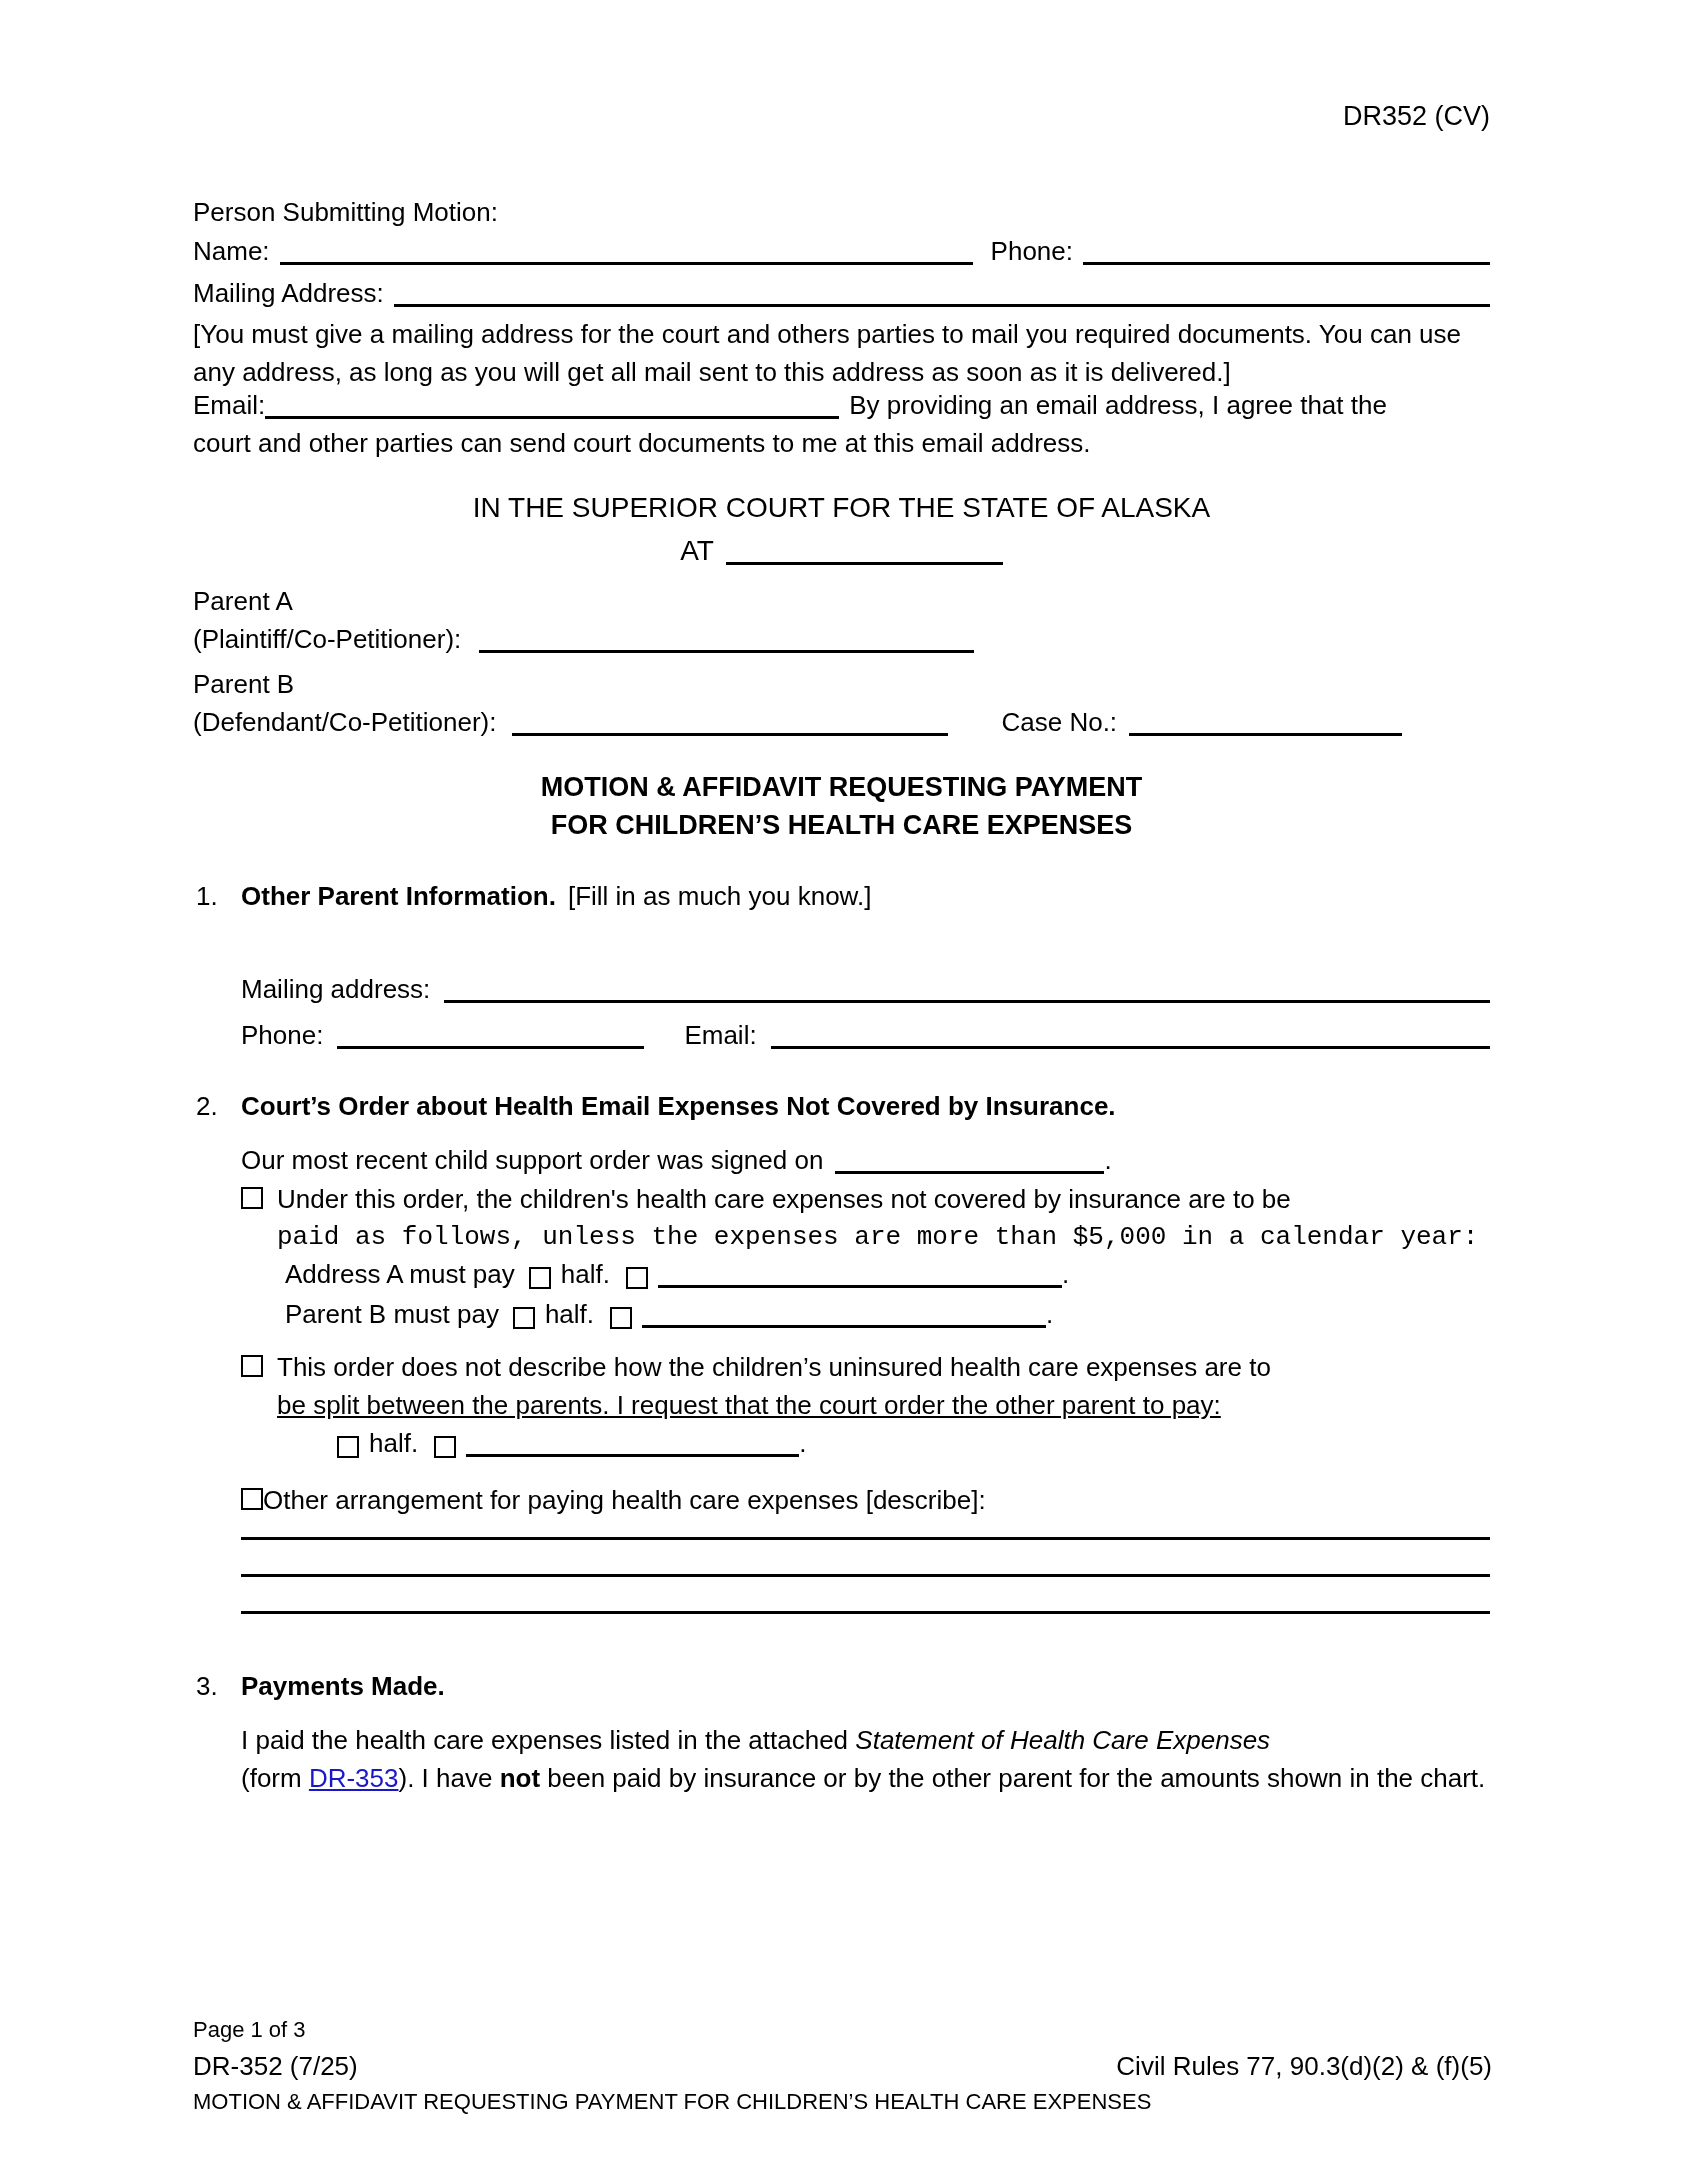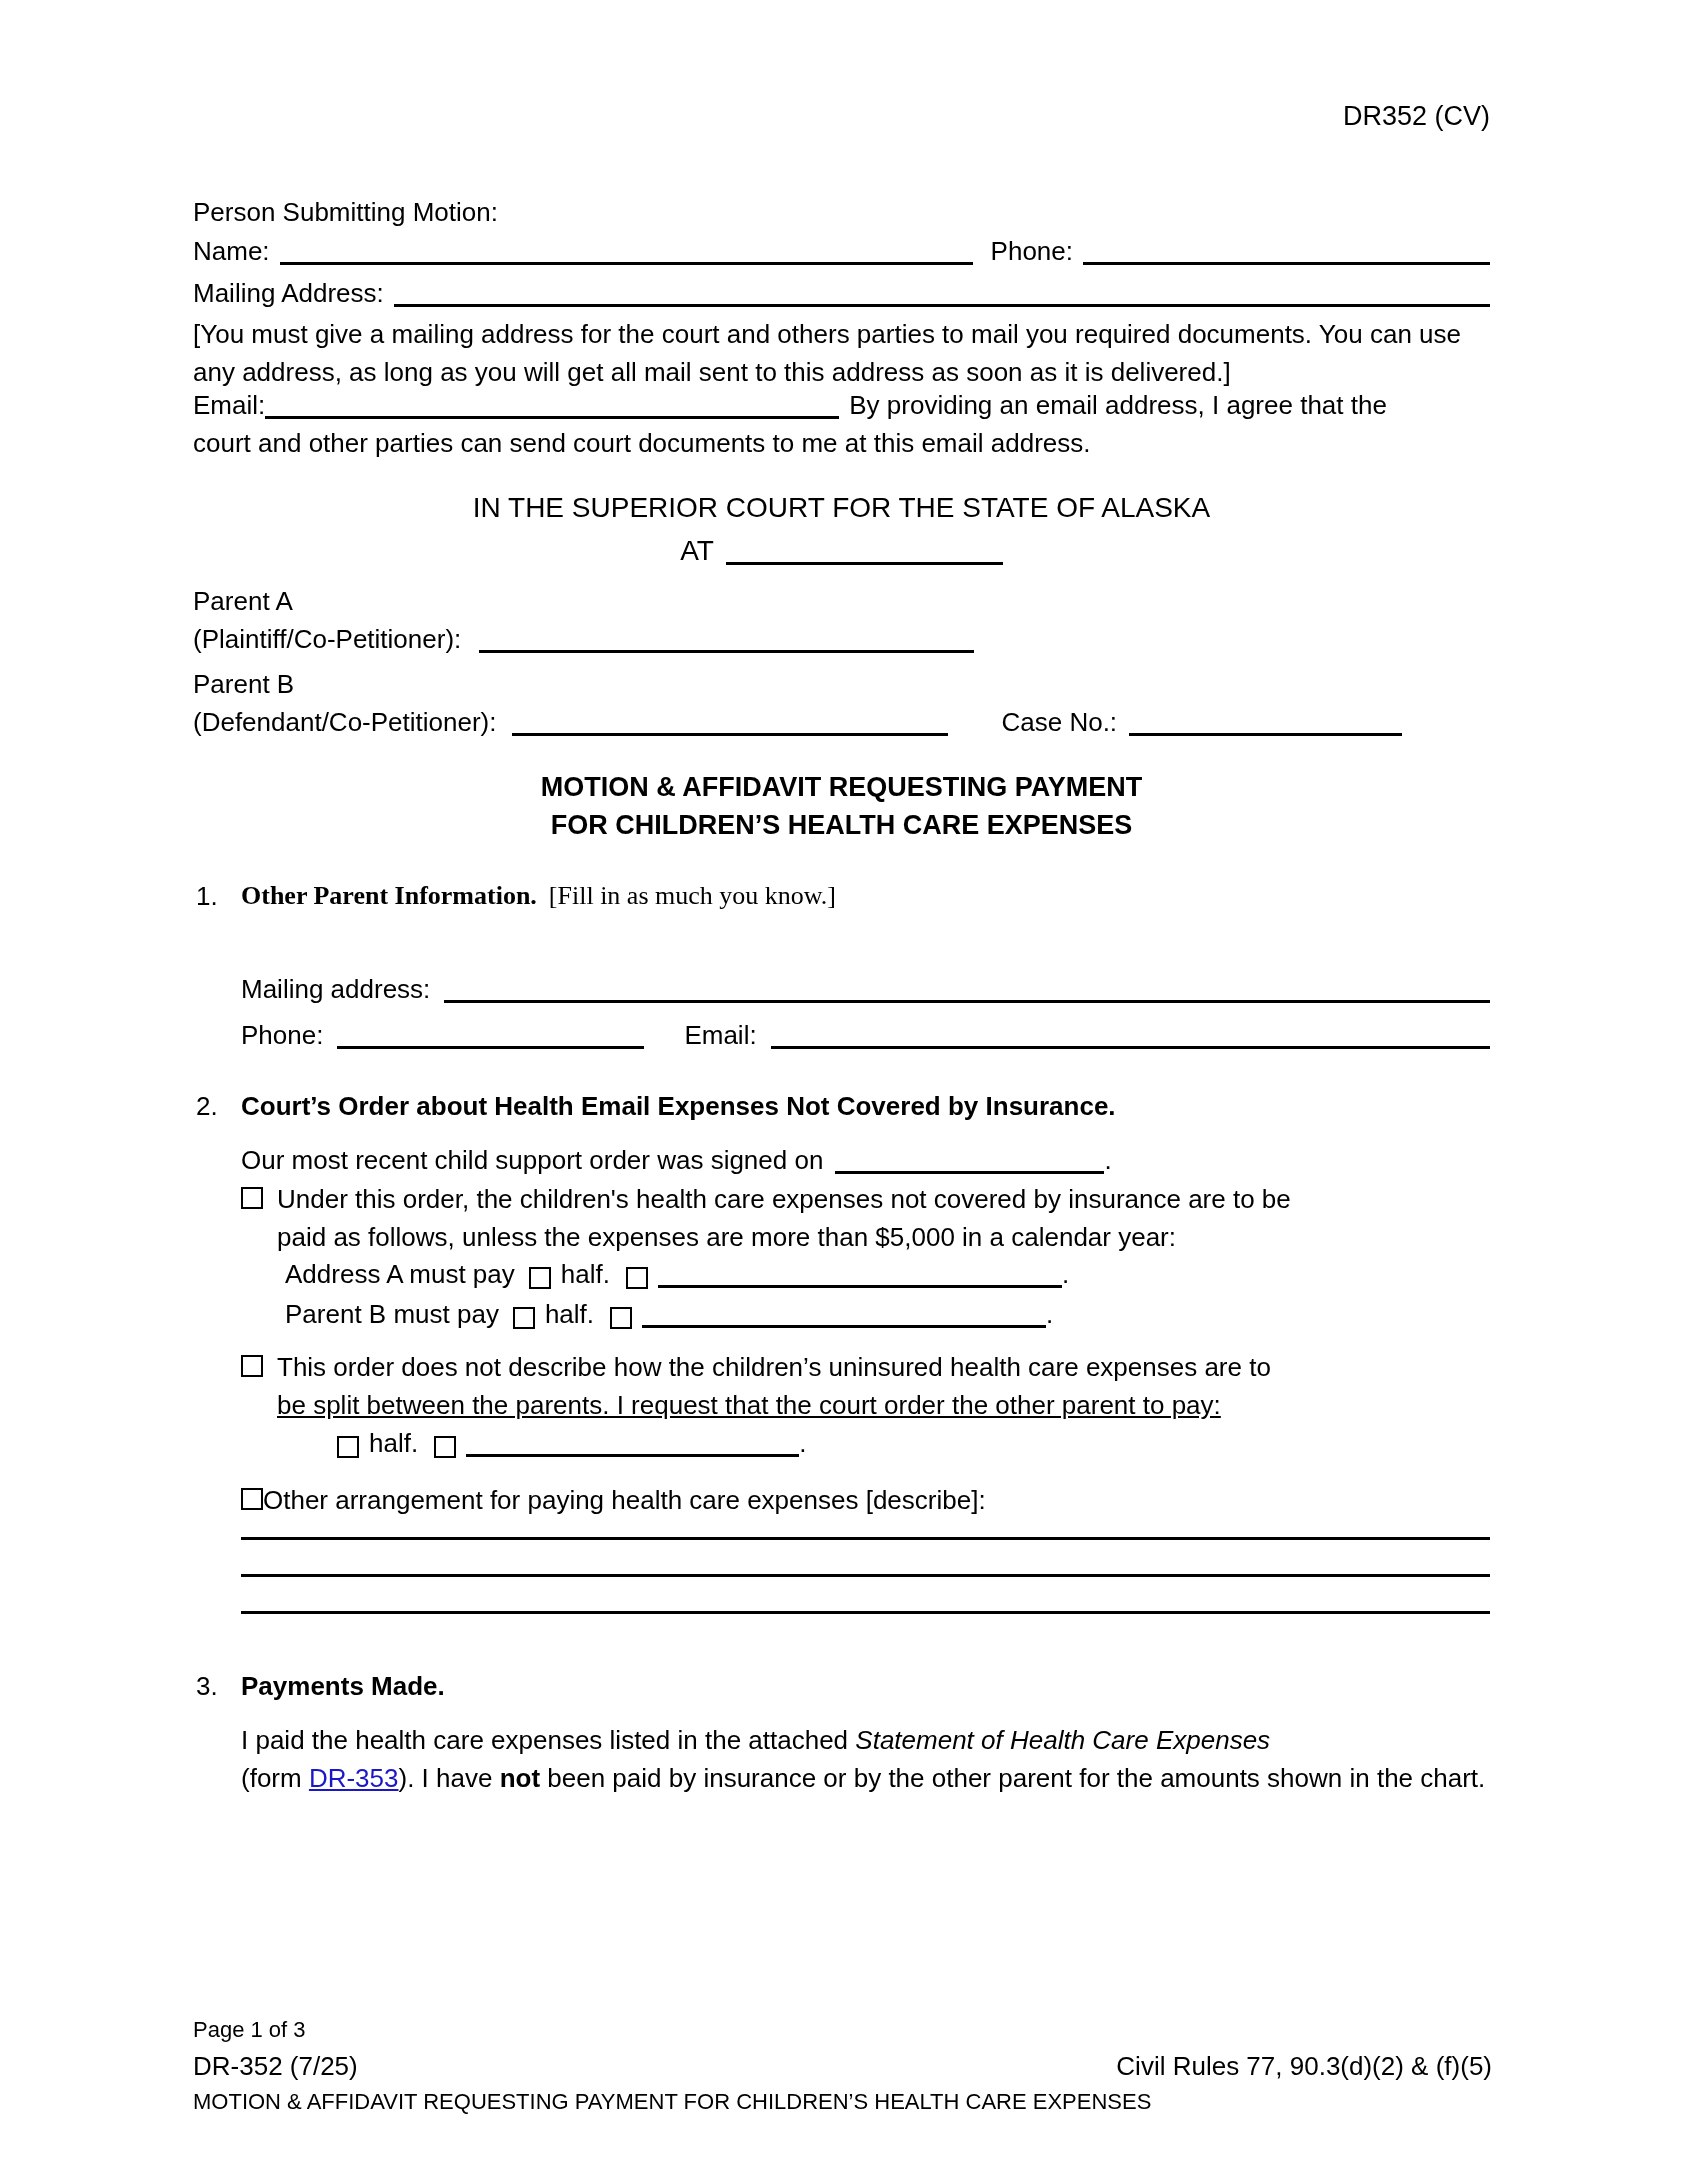--- a/index.html
+++ b/index.html
@@ -214,21 +214,21 @@
       <span class="line" style="width:273px; margin-left:12px;"></span>
     </div>
   </div>
 
   <div class="abs" id="doc-title">
     <div>MOTION &amp; AFFIDAVIT REQUESTING PAYMENT</div>
     <div>FOR CHILDREN’S HEALTH CARE EXPENSES</div>
   </div>
 
   <div class="sec-num" style="top:877px;">1.</div>
-  <div class="sec-head" style="top:877px;font-family:Liberation Serif, serif;">
+  <div class="sec-head" style="top:877px;">
     <span class="bold">Other Parent Information.</span><span style="margin-left:12px;">[Fill in as much you know.]</span>
   </div>
 
 
   <div class="indent1 row" style="top:970px; width:1249px;">
     <span class="txt">Mailing address:</span>
     <span class="lineGrow" style="margin-left:14px;"></span>
   </div>
 
   <div class="indent1 row" style="top:1016px; width:1249px;">
@@ -245,21 +245,21 @@
     <span class="txt">Our most recent child support order was signed on</span>
     <span class="line" style="width:269px; margin-left:12px;"></span>
     <span class="txt">.</span>
   </div>
 
   <div class="indent1" style="top:1180px; width:1249px;">
     <div class="row" style="align-items:flex-start;">
       <span class="cb" style="margin-top:7px;"></span>
       <span style="margin-left:14px;">
         <span class="txt" style="display:block;">Under this order, the children's health care expenses not covered by insurance are to be</span>
-        <span class="txt" style="display:block;">paid as follows, unless the expenses are more than $5,000 in a calendar year:</span>
+        <span class="txt" style="display:block;font-family:Liberation Mono, monospace;">paid as follows, unless the expenses are more than $5,000 in a calendar year:</span>
       </span>
     </div>
   </div>
 
   <div class="indent2 row" style="top:1255px; width:1198px;">
     <span class="txt">Address A must pay</span>
     <span class="cb" style="margin-left:14px;"></span>
     <span class="txt" style="margin-left:10px;">half.</span>
     <span class="cb" style="margin-left:16px;"></span>
     <span class="line" style="width:404px; margin-left:10px;"></span>

